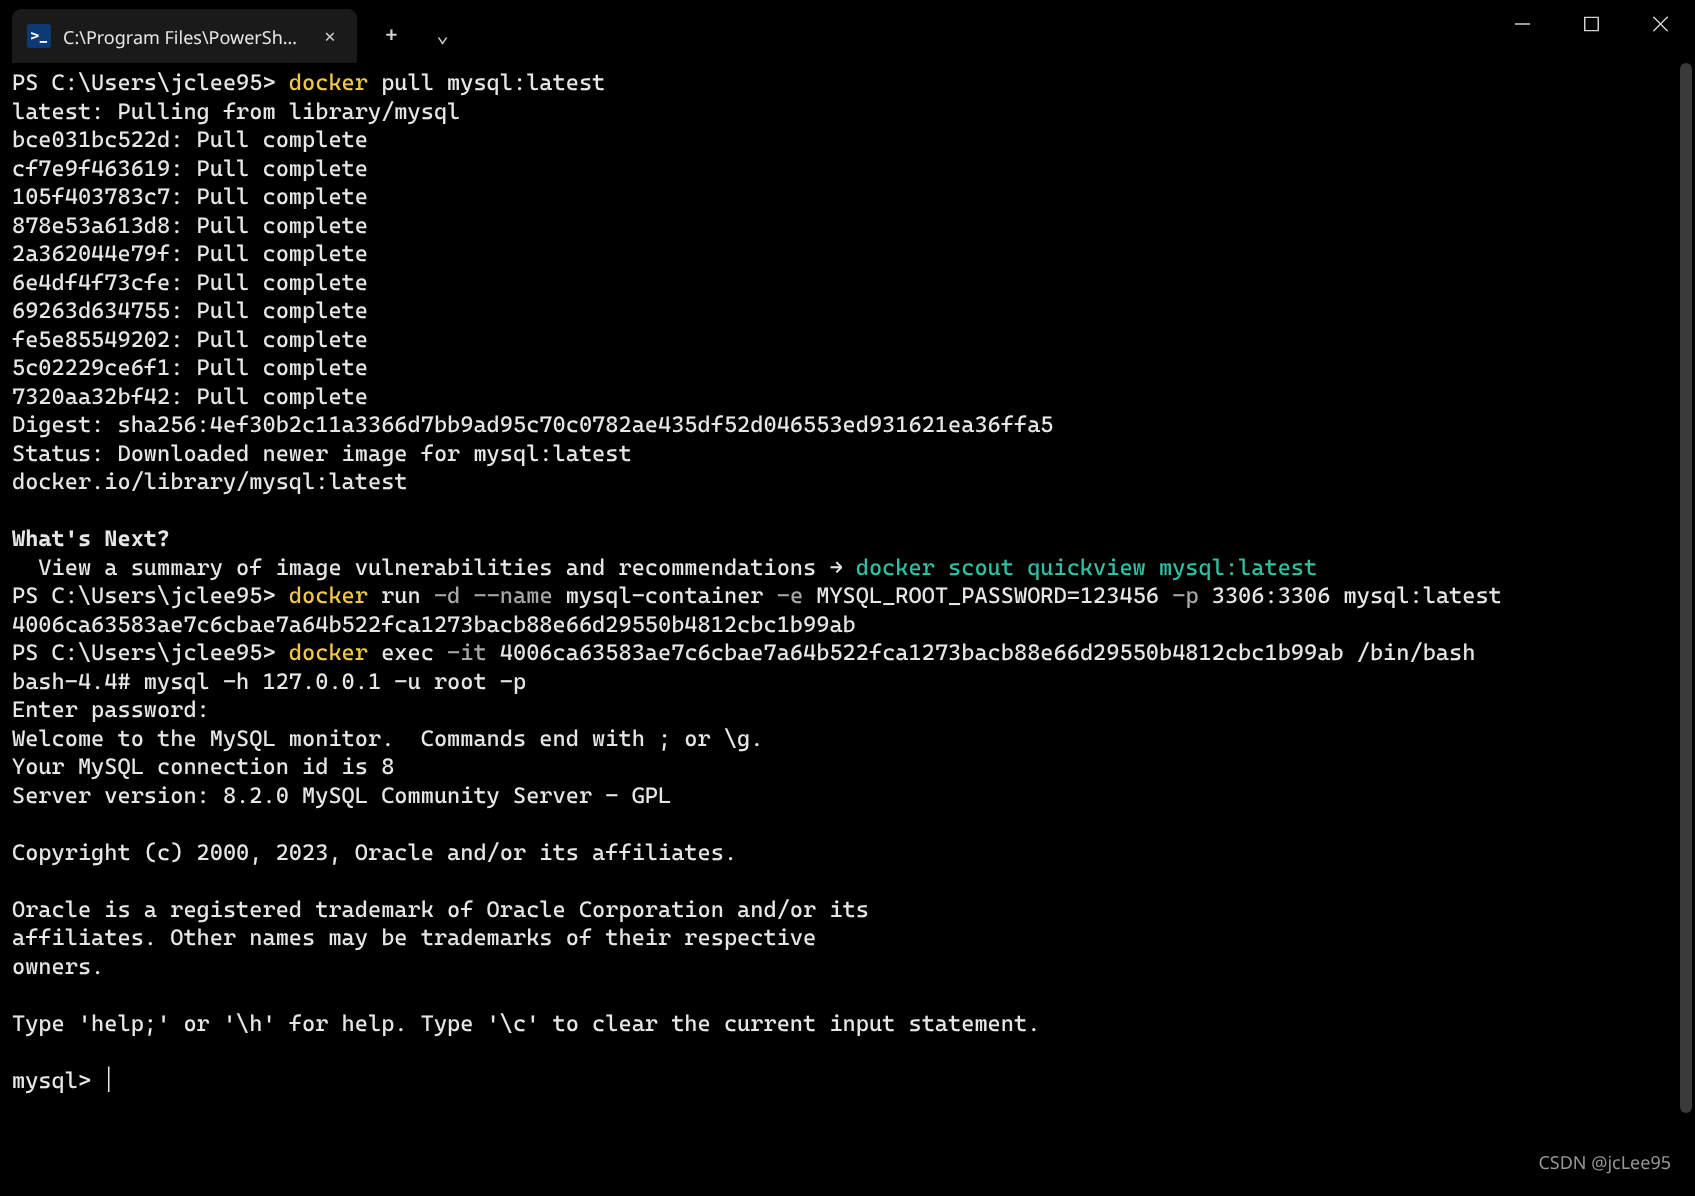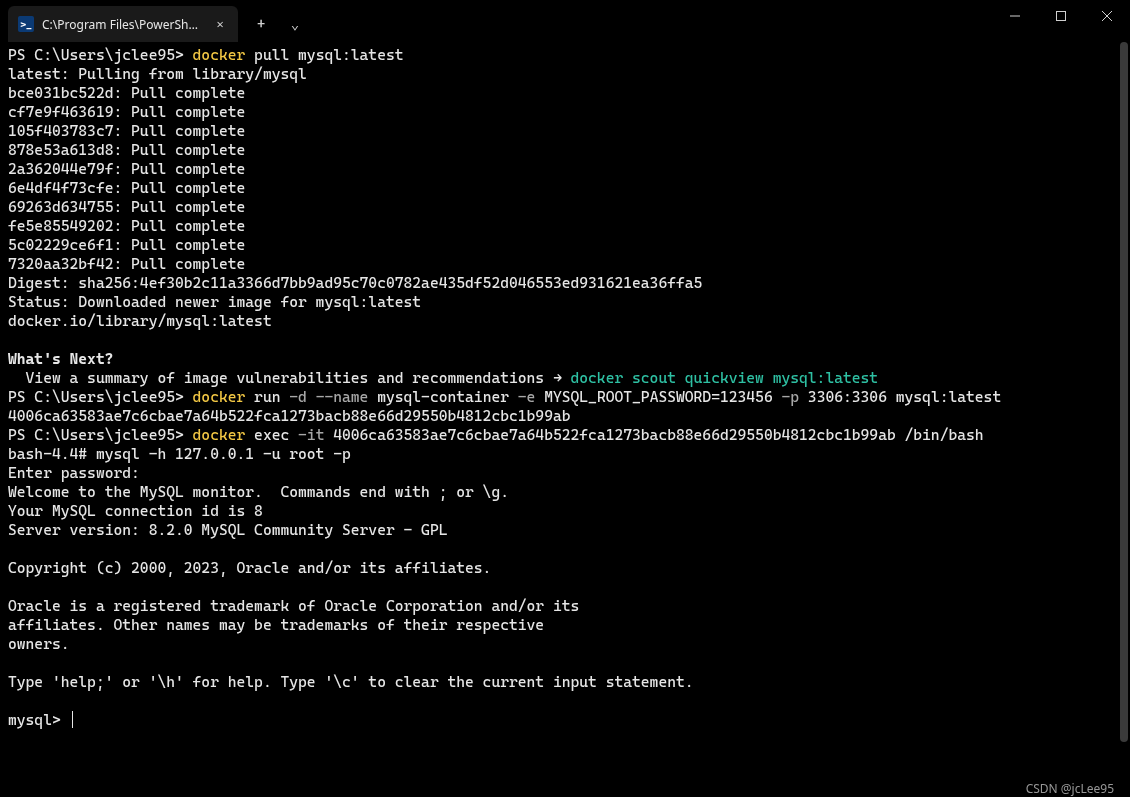--- a/index.html
+++ b/index.html
@@ -126,21 +126,21 @@
     display: inline-block;
     width: 1px;
     height: 17px;
     background: #e6e6e6;
     vertical-align: -3px;
     margin-left: 2px;
   }
   .watermark {
     position: absolute;
     right: 16px;
-    bottom: 0;
+    bottom: 14px;
     font-family: "Segoe UI", system-ui, sans-serif;
     font-size: 12px;
     color: #bdbdbd;
     opacity: 0.8;
     pointer-events: none;
   }
   .scrollbar {
     position: absolute;
     top: 2px;
     right: 2px;

